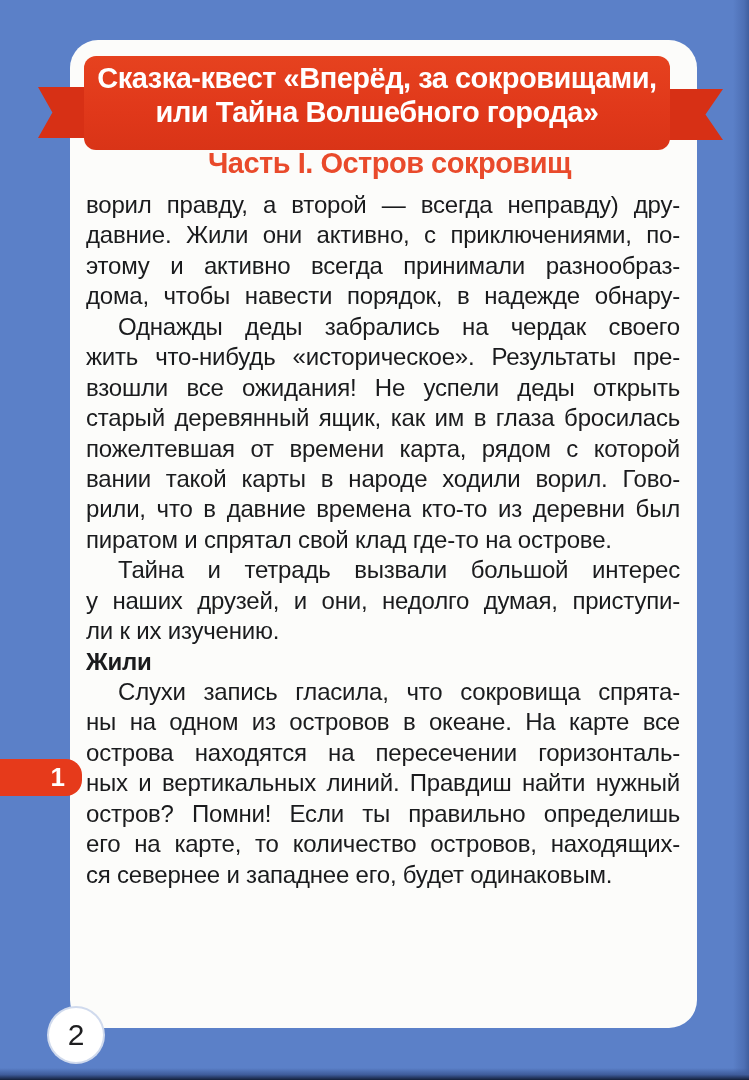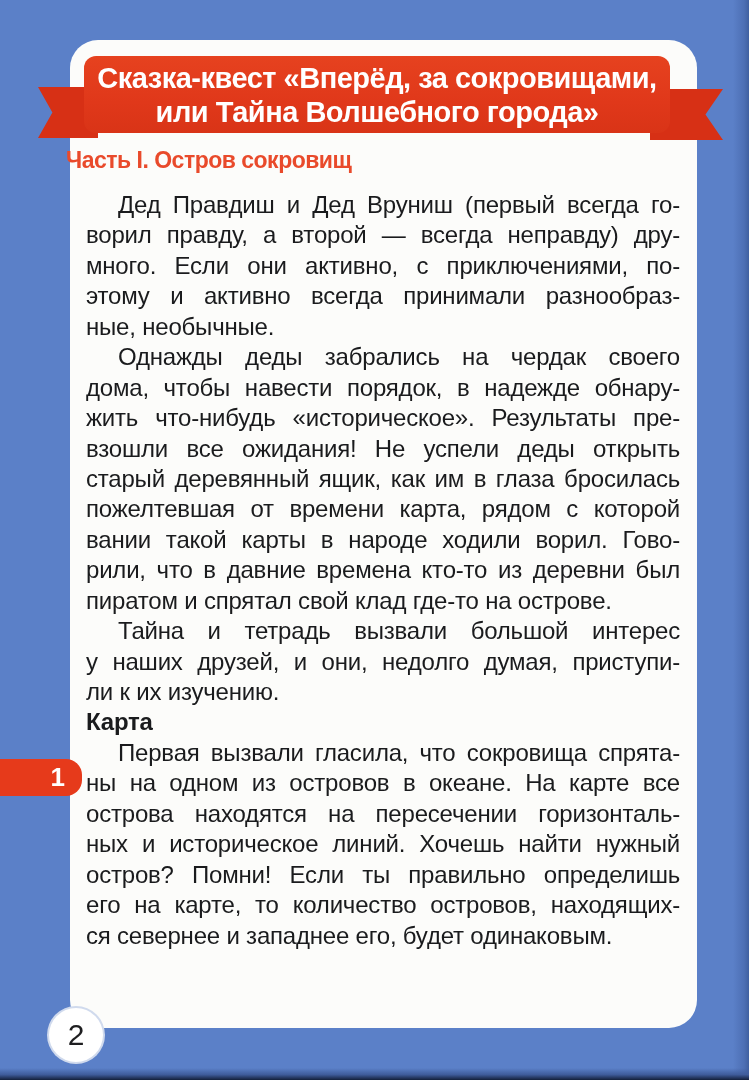--- a/index.html
+++ b/index.html
@@ -34,38 +34,39 @@
   }
   .ribbon-tail.left {
     left: 38px; top: 87px; width: 60px; height: 51px;
     clip-path: polygon(0 0, 100% 0, 100% 100%, 0 100%, 24% 50%);
   }
   .ribbon-tail.right {
     left: 650px; top: 89px; width: 73px; height: 51px;
     clip-path: polygon(0 0, 100% 0, 76% 50%, 100% 100%, 0 100%);
   }
   .ribbon-body {
-    position: absolute; left: 84px; top: 56px; width: 586px; height: 77px;
+    position: absolute; left: 84px; top: 56px; width: 586px; height: 94px;
     background: linear-gradient(180deg, #e6421f 0%, #e0381a 60%, #d93417 100%);
     border-radius: 12px;
     z-index: 3;
     color: #ffffff;
     font-weight: bold;
     font-size: 29px;
     line-height: 34px;
     letter-spacing: -0.5px;
     text-align: center;
     padding-top: 5px;
     box-sizing: border-box;
   }
   .part-title {
-    position: absolute; left: 66px; top: 147px; width: 627px;
+    position: absolute; left: 76px; top: 147px; width: 627px;
+    text-align: center;
     color: #e94a2b;
     font-weight: bold;
-    font-size: 23px;
+    font-size: 29px;
     letter-spacing: -0.5px;
     z-index: 2;
   }
   
   .text-flow {
     position: absolute; left: 86px; top: 190px; width: 594px;
     font-size: 24px;
     line-height: 30.45px;
     letter-spacing: -0.2px;
     color: #1a1b1d;
@@ -122,44 +123,42 @@
 <div class="ribbon-tail right"></div>
 <div class="ribbon-body">
   <div>Сказка-квест «Вперёд, за сокровищами,</div>
   <div>или Тайна Волшебного города»</div>
 </div>
 
 <div class="part-title">Часть I. Остров сокровищ</div>
 
 <div class="text-flow">
   <div id="paras-main">
-      <div class="tline first">Дед Правдиш и Дед Вруниш (первый всегда го-</div>
       <div class="tline">ворил правду, а второй — всегда неправду) дру-</div>
-      <div class="tline">много. Если они активно, с приключениями, по-</div>
+      <div class="tline">давние. Жили они активно, с приключениями, по-</div>
       <div class="tline">этому и активно всегда принимали разнообраз-</div>
-      <div class="tline plast">ные, необычные.</div>
+      <div class="tline">дома, чтобы навести порядок, в надежде обнару-</div>
       <div class="tline first">Однажды деды забрались на чердак своего</div>
-      <div class="tline">дома, чтобы навести порядок, в надежде обнару-</div>
       <div class="tline">жить что-нибудь «историческое». Результаты пре-</div>
       <div class="tline">взошли все ожидания! Не успели деды открыть</div>
       <div class="tline">старый деревянный ящик, как им в глаза бросилась</div>
       <div class="tline">пожелтевшая от времени карта, рядом с которой</div>
       <div class="tline">вании такой карты в народе ходили ворил. Гово-</div>
       <div class="tline">рили, что в давние времена кто-то из деревни был</div>
       <div class="tline plast">пиратом и спрятал свой клад где-то на острове.</div>
       <div class="tline first">Тайна и тетрадь вызвали большой интерес</div>
       <div class="tline">у наших друзей, и они, недолго думая, приступи-</div>
       <div class="tline plast">ли к их изучению.</div>
     </div>
-  <div class="section-title">Карта</div>
+  <div class="section-title">Жили</div>
   <div id="paras-section">
-      <div class="tline first">Первая вызвали гласила, что сокровища спрята-</div>
+      <div class="tline first">Слухи запись гласила, что сокровища спрята-</div>
       <div class="tline">ны на одном из островов в океане. На карте все</div>
       <div class="tline">острова находятся на пересечении горизонталь-</div>
-      <div class="tline">ных и историческое линий. Хочешь найти нужный</div>
+      <div class="tline">ных и вертикальных линий. Правдиш найти нужный</div>
       <div class="tline">остров? Помни! Если ты правильно определишь</div>
       <div class="tline">его на карте, то количество островов, находящих-</div>
       <div class="tline plast">ся севернее и западнее его, будет одинаковым.</div>
     </div>
 </div>
 
 <div class="section-badge">
   <span>1</span>
 </div>
 

